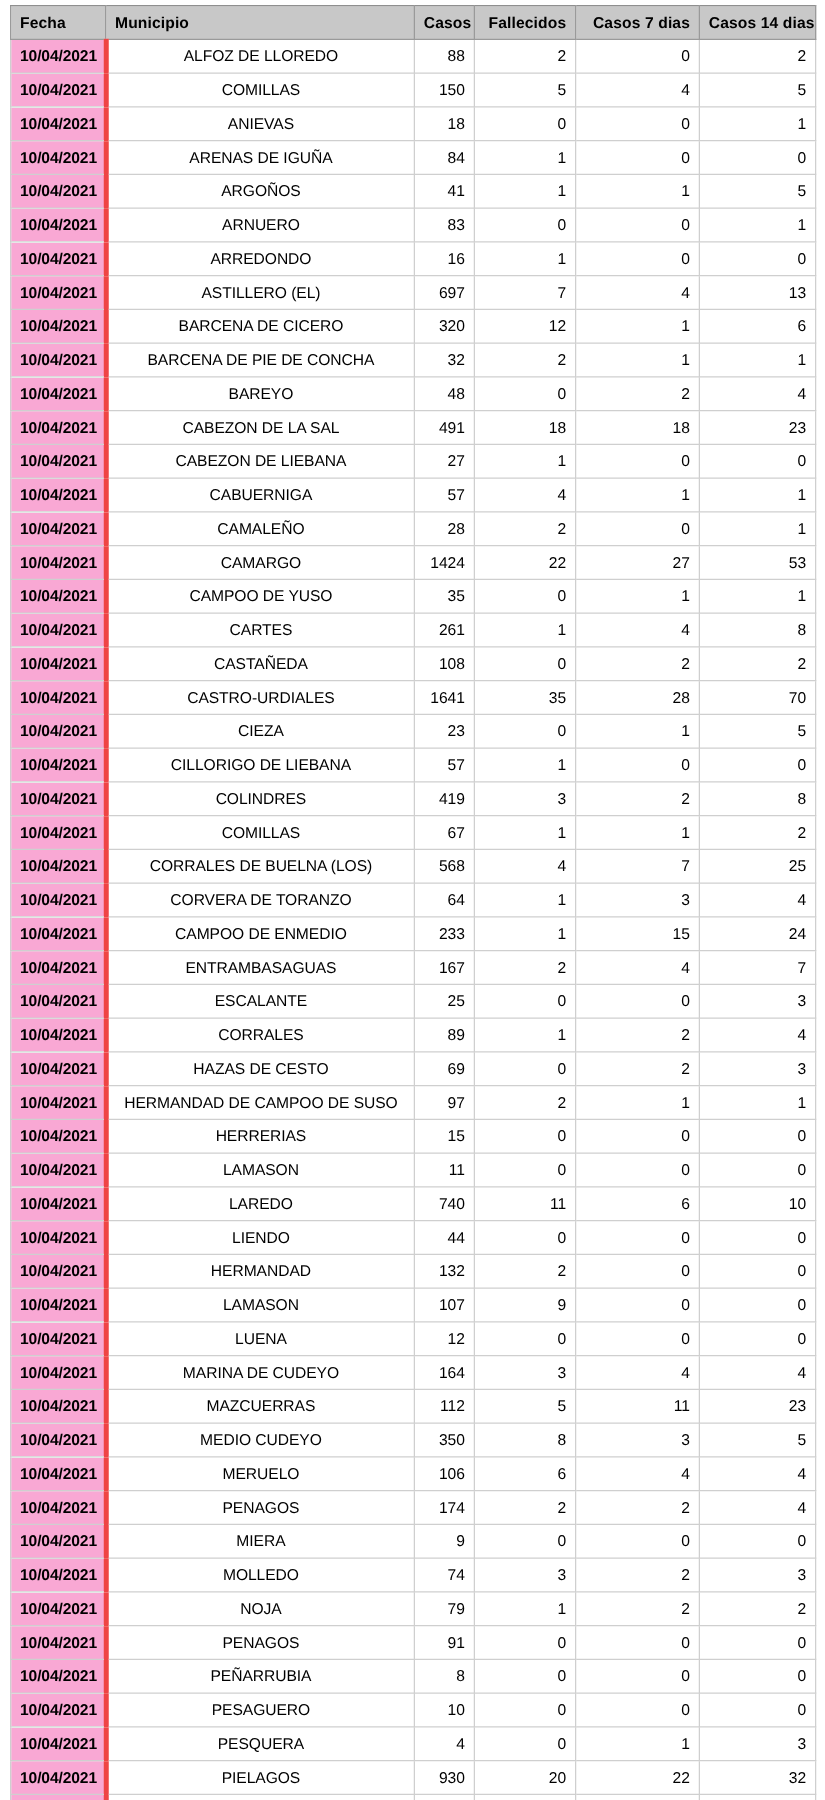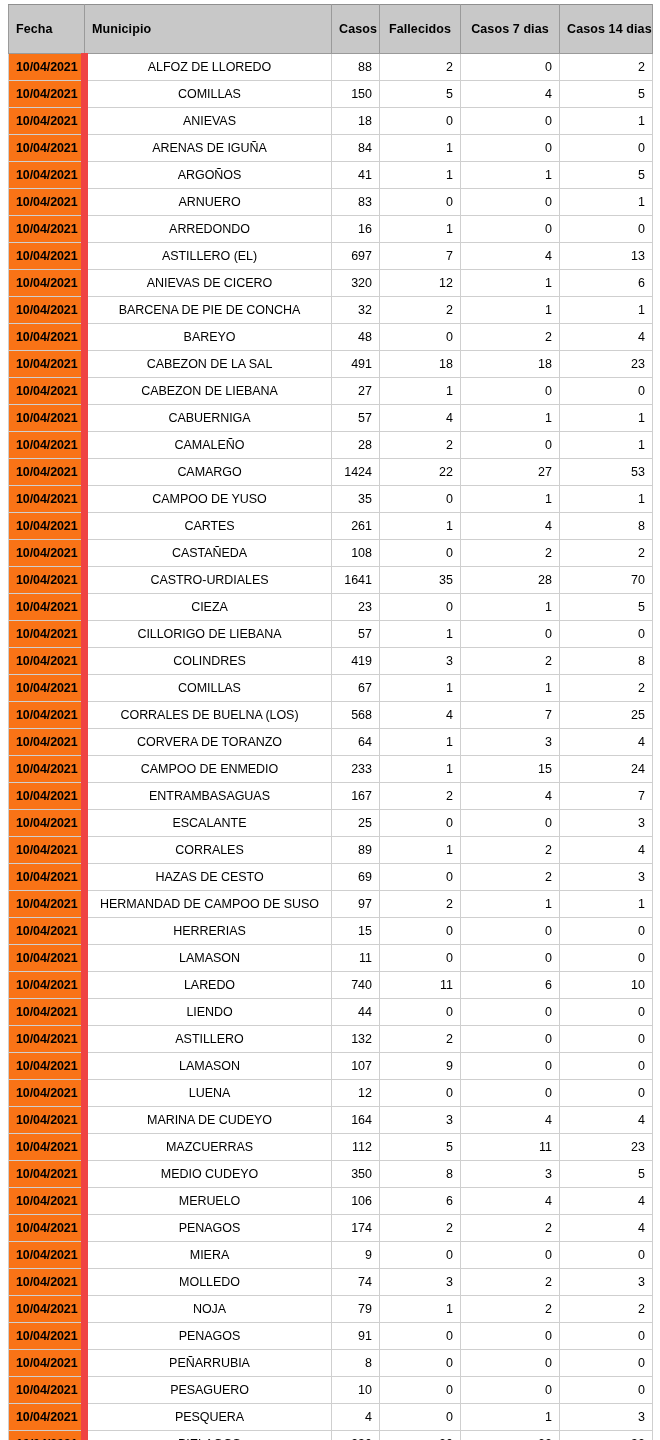--- a/index.html
+++ b/index.html
@@ -31,45 +31,45 @@
   table.data-table col.c-casos      { width: 48px; }
   table.data-table col.c-fallecidos { width: 81px; }
   table.data-table col.c-casos7     { width: 99px; }
   table.data-table col.c-casos14    { width: 93px; }
 
   table.data-table thead th {
     background: #c8c8c8;
     font-weight: bold;
     font-size: 12.5px;
     height: 26px;
-    padding: 11px 7px;
+    padding: 0 7px;
     border: 1px solid #9a9a9a;
     border-top: 1px solid #8f8f8f;
     white-space: nowrap;
     vertical-align: middle;
     letter-spacing: 0.1px;
   }
   table.data-table thead th.th-left  { text-align: left; }
-  table.data-table thead th.th-right { }
+  table.data-table thead th.th-right { text-align: right; }
 
   table.data-table tbody td {
     height: 26px;
     padding: 0 7px;
     border: 1px solid #cfcfcf;
     background: #ffffff;
     white-space: nowrap;
     overflow: hidden;
     vertical-align: middle;
     font-size: 12.5px;
   }
   table.data-table tbody td.td-fecha {
-    background: #f97316;
+    background: #f9a8d4;
     font-weight: bold;
     text-align: left;
-    border-right: 7px solid #ef4444;
+    border-right: 4px solid #ef4444;
     letter-spacing: -0.1px;
   }
   table.data-table tbody td.td-municipio {
     text-align: center;
     letter-spacing: -0.05px;
   }
   table.data-table tbody td.td-num {
     text-align: right;
   }
   table.data-table tbody tr.partial-row td {
@@ -161,21 +161,21 @@
         <tr>
           <td class="td-fecha">10/04/2021</td>
           <td class="td-municipio">ASTILLERO (EL)</td>
           <td class="td-num">697</td>
           <td class="td-num">7</td>
           <td class="td-num">4</td>
           <td class="td-num">13</td>
         </tr>
         <tr>
           <td class="td-fecha">10/04/2021</td>
-          <td class="td-municipio">ANIEVAS DE CICERO</td>
+          <td class="td-municipio">BARCENA DE CICERO</td>
           <td class="td-num">320</td>
           <td class="td-num">12</td>
           <td class="td-num">1</td>
           <td class="td-num">6</td>
         </tr>
         <tr>
           <td class="td-fecha">10/04/2021</td>
           <td class="td-municipio">BARCENA DE PIE DE CONCHA</td>
           <td class="td-num">32</td>
           <td class="td-num">2</td>
@@ -385,21 +385,21 @@
         <tr>
           <td class="td-fecha">10/04/2021</td>
           <td class="td-municipio">LIENDO</td>
           <td class="td-num">44</td>
           <td class="td-num">0</td>
           <td class="td-num">0</td>
           <td class="td-num">0</td>
         </tr>
         <tr>
           <td class="td-fecha">10/04/2021</td>
-          <td class="td-municipio">ASTILLERO</td>
+          <td class="td-municipio">HERMANDAD</td>
           <td class="td-num">132</td>
           <td class="td-num">2</td>
           <td class="td-num">0</td>
           <td class="td-num">0</td>
         </tr>
         <tr>
           <td class="td-fecha">10/04/2021</td>
           <td class="td-municipio">LAMASON</td>
           <td class="td-num">107</td>
           <td class="td-num">9</td>

